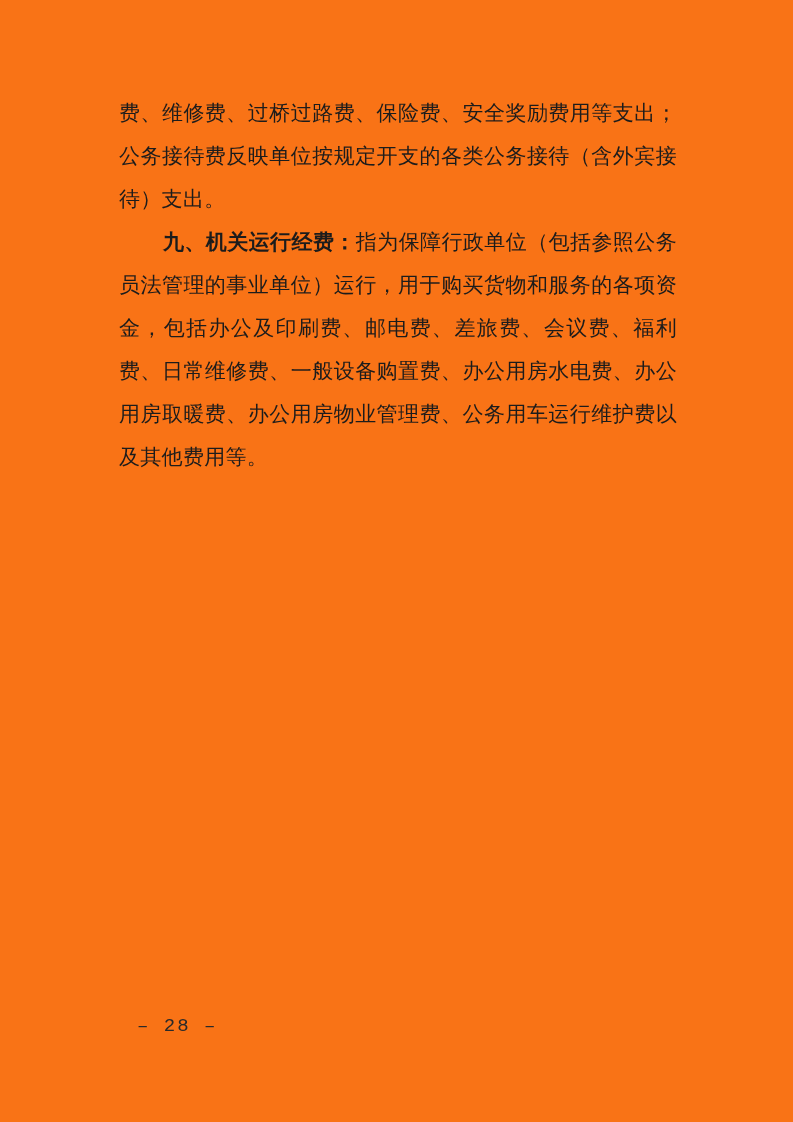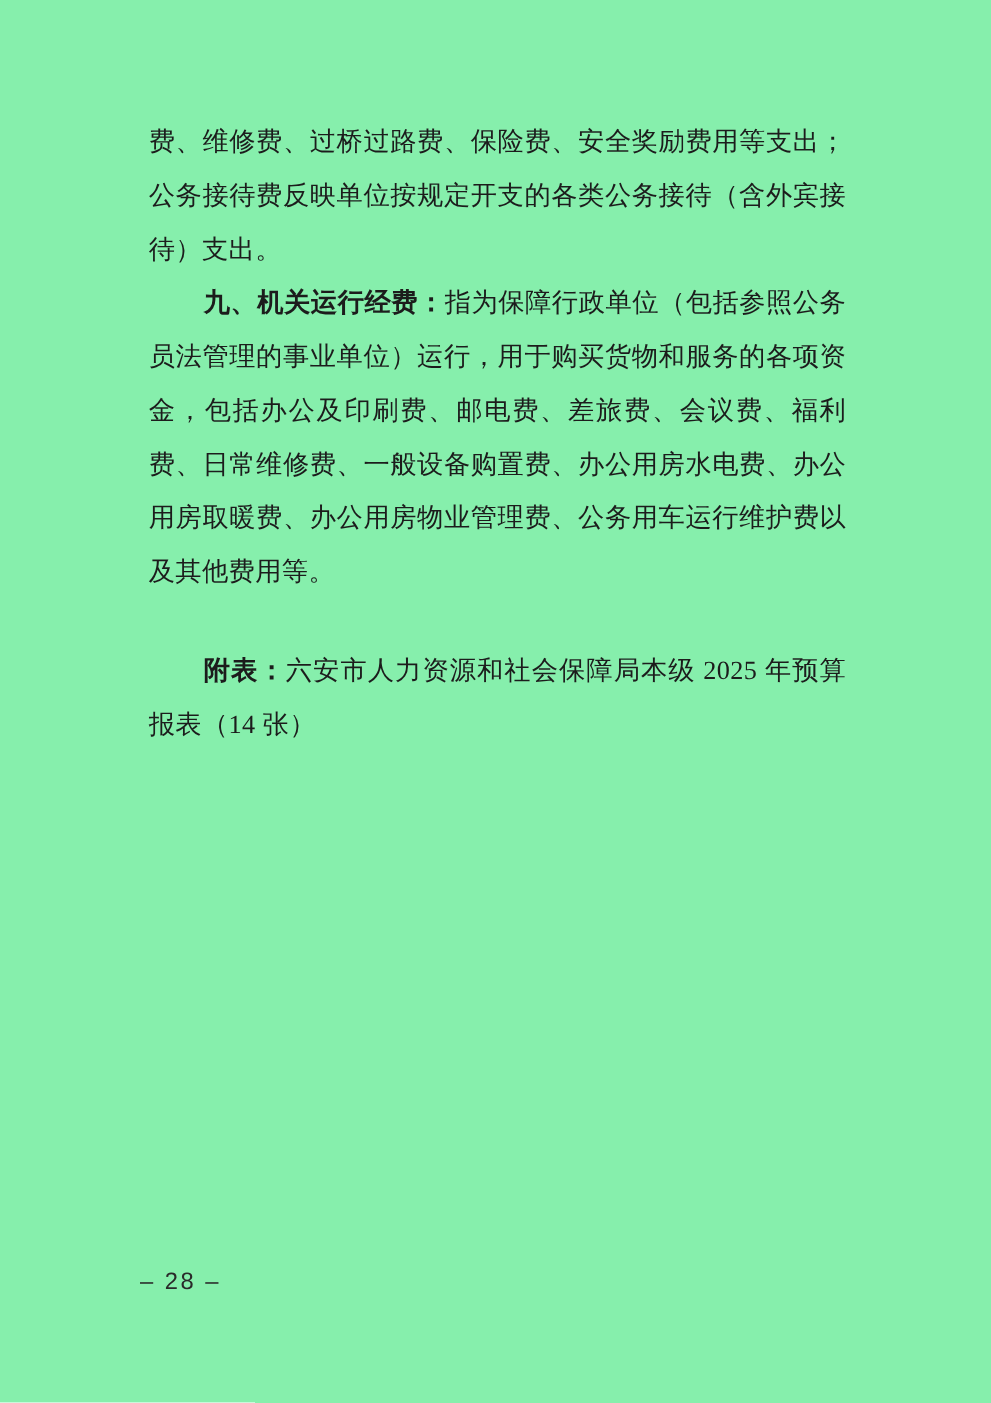--- a/index.html
+++ b/index.html
@@ -4,21 +4,21 @@
 <style>
   * { margin: 0; padding: 0; box-sizing: border-box; }
   html, body {
     background: #ffffff;
     font-family: "Liberation Serif", "DejaVu Serif", serif;
   }
   .page {
     position: relative;
     width: 793px;
     height: 1122px;
-    background: #86efac;
+    background: #f97316;
     overflow: hidden;
   }
   .content {
     position: absolute;
     left: 119px;
     top: 92px;
     width: 558px;
     color: #1c1c1c;
   }
   .para {
@@ -30,37 +30,36 @@
     letter-spacing: 0.3px;
   }
   .para .lead {
     font-weight: 700;
     font-family: Liberation Serif, serif;
   }
   .indent { text-indent: 44px; }
   .attach { margin-top: 36px; }
   .footer {
     position: absolute;
-    left: 112px;
+    left: 137px;
     top: 1012px;
     font-size: 19px;
     line-height: 28px;
     color: #2a2a2a;
     letter-spacing: 2px;
-    font-family: Liberation Sans, sans-serif;
+    font-family: Liberation Mono, monospace;
   }
 </style>
 </head>
 <body>
 
 <div class="page">
   <div class="content">
 
     <p class="para"><span>费、维修费、过桥过路费、保险费、安全奖励费用等支出；公务接待费反映单位按规定开支的各类公务接待（含外宾接待）支出。</span></p>
 
     <p class="para indent"><span class="lead">九、机关运行经费：</span><span>指为保障行政单位（包括参照公务员法管理的事业单位）运行，用于购买货物和服务的各项资金，包括办公及印刷费、邮电费、差旅费、会议费、福利费、日常维修费、一般设备购置费、办公用房水电费、办公用房取暖费、办公用房物业管理费、公务用车运行维护费以及其他费用等。</span></p>
 
-    <p class="para indent attach"><span class="lead">附表：</span><span>六安市人力资源和社会保障局本级 2025 年预算报表（14 张）</span></p>
 
   </div>
 
   <div class="footer">– 28 –</div>
 </div>
 
 </body></html>

